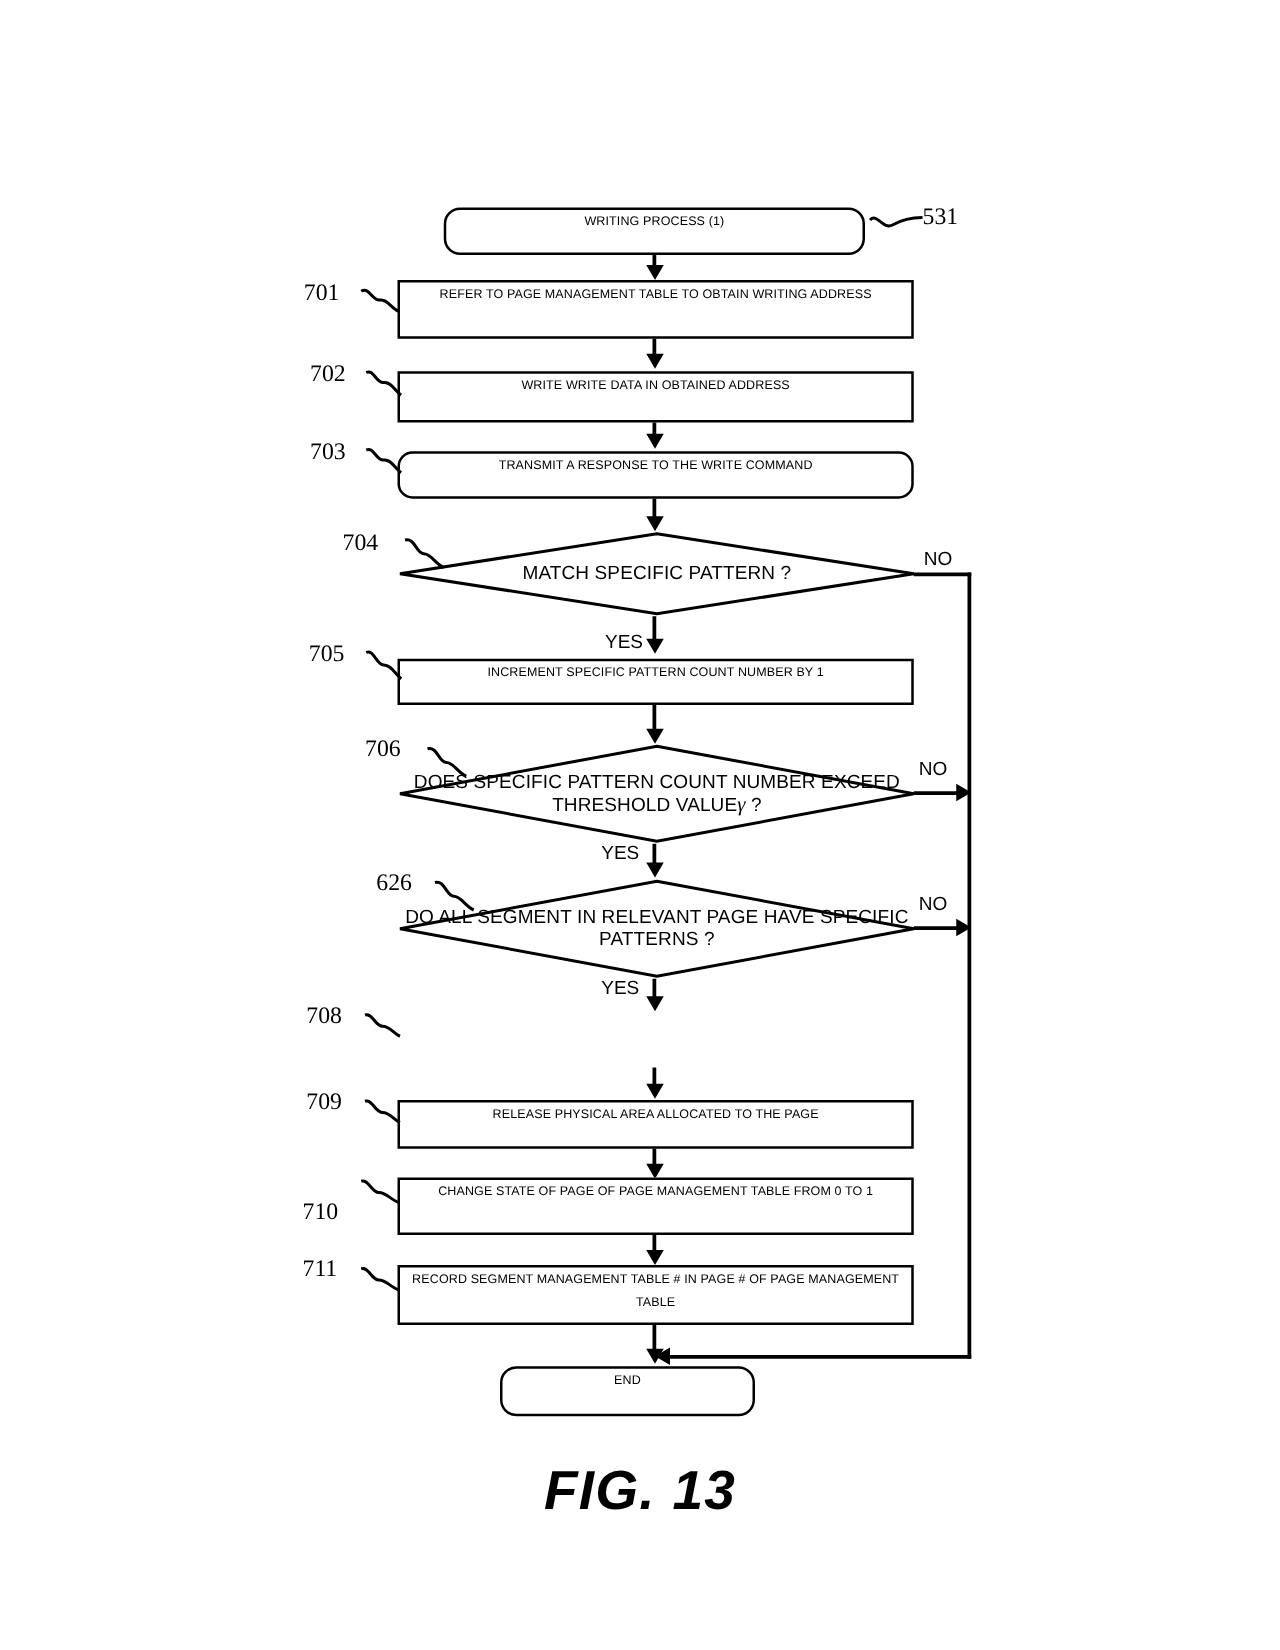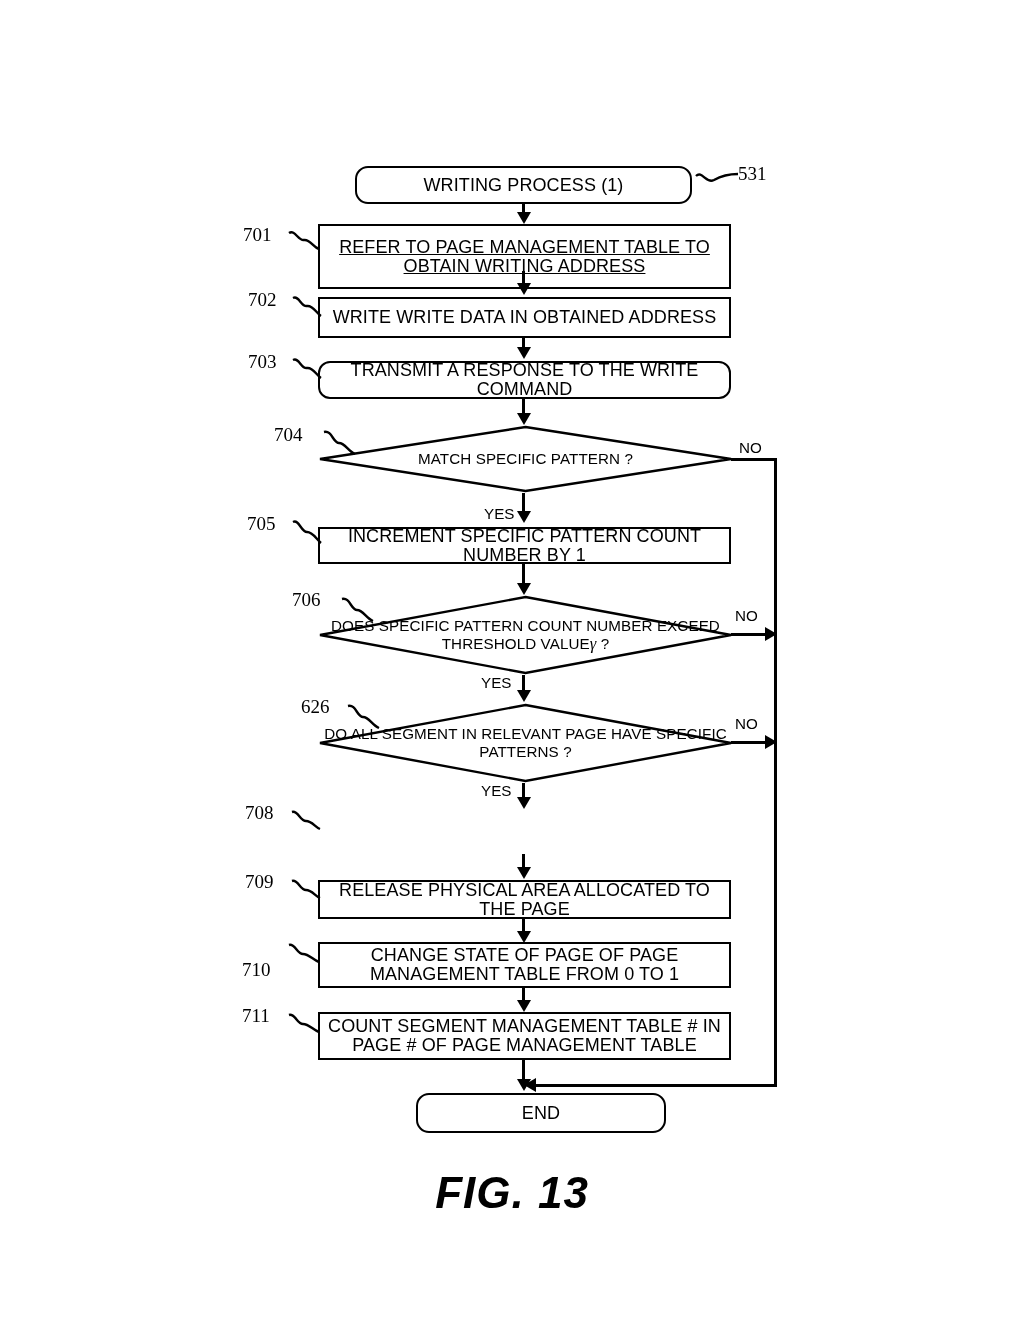--- a/index.html
+++ b/index.html
@@ -38,24 +38,23 @@
   .hdr-sheet { position: absolute; left: 550px; top: 0; }
   .hdr-num   { position: absolute; left: 702px; top: 0; }
 
   
   .node {
     position: absolute;
     box-sizing: border-box;
     border: 2px solid #000;
     background: #fff;
     display: flex;
-    align-items: center;
     justify-content: center;
     text-align: center;
-    font-size: 18px;
+    font-size: 10px;
     line-height: 19px;
     letter-spacing: 0.1px;
   }
   .terminal {
     border-radius: 13px;
   }
   .node span { display: block; padding: 0 6px; }
 
   
   .diamond {
@@ -164,21 +163,21 @@
   <div class="refnum" style="left:738px; top:164px;">531</div>
   <div class="leader" style="left:694px; top:168px;">
     <svg width="46" height="24" viewBox="0 0 46 24">
       <path d="M2,8 C8,2 12,16 20,12 C27,8 34,6 44,6" fill="none" stroke="#000" stroke-width="2.4"></path>
     </svg>
   </div>
 
   <div class="vline" style="left:522px; top:204px; height:12px;"></div>
   <div class="arrow-down" style="left:517px; top:212px;"></div>
 
-  <div class="node" style="left:318px; top:224px; width:413px; height:65px;text-decoration:underline;">
+  <div class="node" style="left:318px; top:224px; width:413px; height:47px;">
     <span>REFER TO PAGE MANAGEMENT TABLE TO OBTAIN WRITING ADDRESS</span>
   </div>
   <div class="refnum" style="left:243px; top:225px;">701</div>
   <div class="leader" style="left:288px; top:229px;">
     <svg width="32" height="32" viewBox="0 0 32 32">
       <path d="M1,4 C7,0 10,12 16,11 C22,10 25,18 31,20" fill="none" stroke="#000" stroke-width="2.4"></path>
     </svg>
   </div>
 
   <div class="vline" style="left:522px; top:271px; height:16px;"></div>
@@ -319,35 +318,35 @@
   <div class="leader" style="left:288px; top:943px;">
     <svg width="32" height="30" viewBox="0 0 32 30">
       <path d="M1,2 C7,0 9,11 15,11 C21,11 25,17 31,19" fill="none" stroke="#000" stroke-width="2.4"></path>
     </svg>
   </div>
 
   <div class="vline" style="left:522px; top:988px; height:16px;"></div>
   <div class="arrow-down" style="left:517px; top:1000px;"></div>
 
   <div class="node" style="left:318px; top:1012px; width:413px; height:48px;">
-    <span>COUNT SEGMENT MANAGEMENT TABLE # IN PAGE # OF PAGE MANAGEMENT TABLE</span>
+    <span>RECORD SEGMENT MANAGEMENT TABLE # IN PAGE # OF PAGE MANAGEMENT TABLE</span>
   </div>
   <div class="refnum" style="left:242px; top:1006px;">711</div>
   <div class="leader" style="left:288px; top:1013px;">
     <svg width="32" height="30" viewBox="0 0 32 30">
       <path d="M1,2 C7,0 9,11 15,11 C21,11 25,17 31,19" fill="none" stroke="#000" stroke-width="2.4"></path>
     </svg>
   </div>
 
   <div class="vline" style="left:522px; top:1060px; height:26px;"></div>
   <div class="arrow-down" style="left:517px; top:1079px;"></div>
 
   <div class="vline" style="left:774px; top:458px; height:629px;"></div>
   <div class="hline" style="left:534px; top:1084px; width:243px;"></div>
   <div class="arrow-left" style="left:524px; top:1078px;"></div>
 
-  <div class="node terminal" style="left:416px; top:1093px; width:250px; height:40px;border-radius:13px;">
+  <div class="node terminal" style="left:400px; top:1093px; width:204px; height:40px;border-radius:13px;">
     <span>END</span>
   </div>
 
   <div class="figcaption">FIG. 13</div>
 
 </div>
 
 </body></html>

